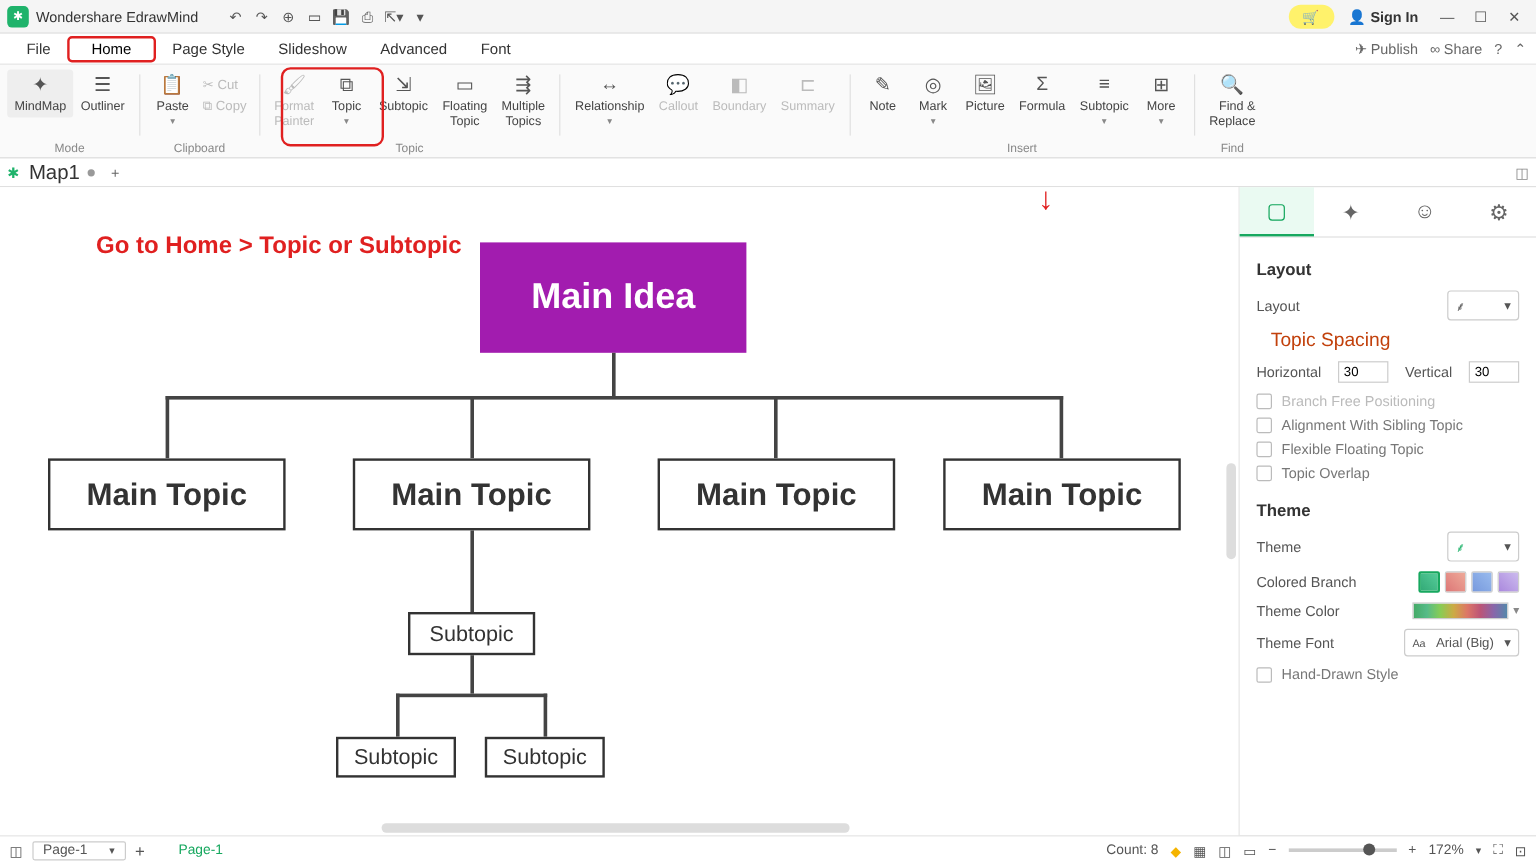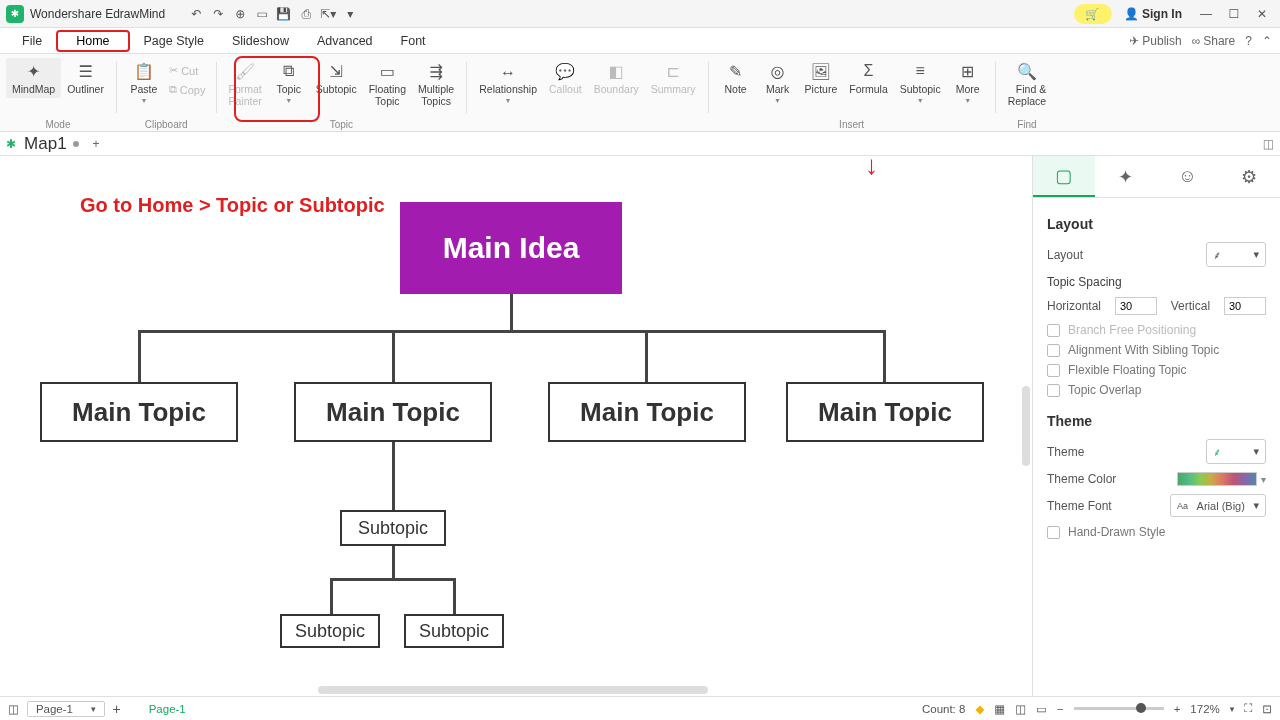--- a/index.html
+++ b/index.html
@@ -55,21 +55,21 @@
 .conn { position: absolute; background: #444; }
 
 
 .sidepanel { width: 248px; border-left: 1px solid #e0e0e0; display: flex; flex-direction: column; }
 .sp-tabs { height: 42px; display: flex; border-bottom: 1px solid #e0e0e0; }
 .sp-tab { flex: 1; display: flex; align-items: center; justify-content: center; cursor: pointer; color: #666; font-size: 18px; }
 .sp-tab.active { color: #17a85f; border-bottom: 2.5px solid #17a85f; background: #eafaf2; }
 .sp-body { padding: 12px 14px; overflow-y: auto; flex: 1; }
 .sp-section { font-weight: 700; font-size: 14px; margin-bottom: 10px; margin-top: 6px; }
 .sp-row { display: flex; align-items: center; justify-content: space-between; margin: 8px 0; font-size: 12px; color: #555; }
-.sp-label { font-size: 12px; color: #404040; margin: 8px 0; }
+.sp-label { font-size: 16px; color: #c2410c; margin: 8px 12px; }
 .sp-select { border: 1px solid #ccc; border-radius: 3px; padding: 4px 6px; min-width: 60px; display: flex; align-items: center; justify-content: space-between; gap: 6px; font-size: 11px; }
 .sp-input { border: 1px solid #ccc; width: 42px; padding: 2px 4px; font-size: 11px; }
 .sp-check { display: flex; align-items: center; gap: 8px; margin: 6px 0; font-size: 12px; color: #777; }
 .sp-checkbox { width: 13px; height: 13px; border: 1px solid #bbb; border-radius: 2px; }
 .swatch-row { display: flex; gap: 4px; }
 .swatch { width: 18px; height: 18px; border: 1px solid #ccc; border-radius: 2px; }
 .theme-color-bar { width: 80px; height: 14px; background: linear-gradient(90deg,#4a6,#5b8,#8c5,#ca4,#d76,#b57,#86a,#58a); border: 1px solid #ccc; }
 
 
 .statusbar { height: 24px; border-top: 1px solid #e0e0e0; display: flex; align-items: center; padding: 0 8px; font-size: 11.5px; color: #555; }
@@ -357,20 +357,29 @@
 
       <div class="sp-section" style="margin-top:16px;">Theme</div>
       <div class="sp-row">
         <span>Theme</span>
         <div class="sp-select">
             <span style="color:#1fb36b;">⸙</span>
             <span>▾</span>
           </div>
       </div>
       <div class="sp-row">
+        <span>Colored Branch</span>
+        <div class="swatch-row">
+          <div class="swatch" style="background:linear-gradient(45deg,#3a7,#5c9);border:2px solid #17a85f;"></div>
+          <div class="swatch" style="background:linear-gradient(45deg,#d77,#ea9);"></div>
+          <div class="swatch" style="background:linear-gradient(45deg,#79d,#9be);"></div>
+          <div class="swatch" style="background:linear-gradient(45deg,#a8d,#cbe);"></div>
+        </div>
+      </div>
+      <div class="sp-row">
         <span>Theme Color</span>
         <div style="display:flex;align-items:center;gap:4px;">
           <div class="theme-color-bar"></div>
           <span style="font-size:10px;color:#888;">▾</span>
         </div>
       </div>
       <div class="sp-row">
         <span>Theme Font</span>
         <div class="sp-select" style="min-width:96px;">
             <span style="font-size:9px;">Aa</span>

